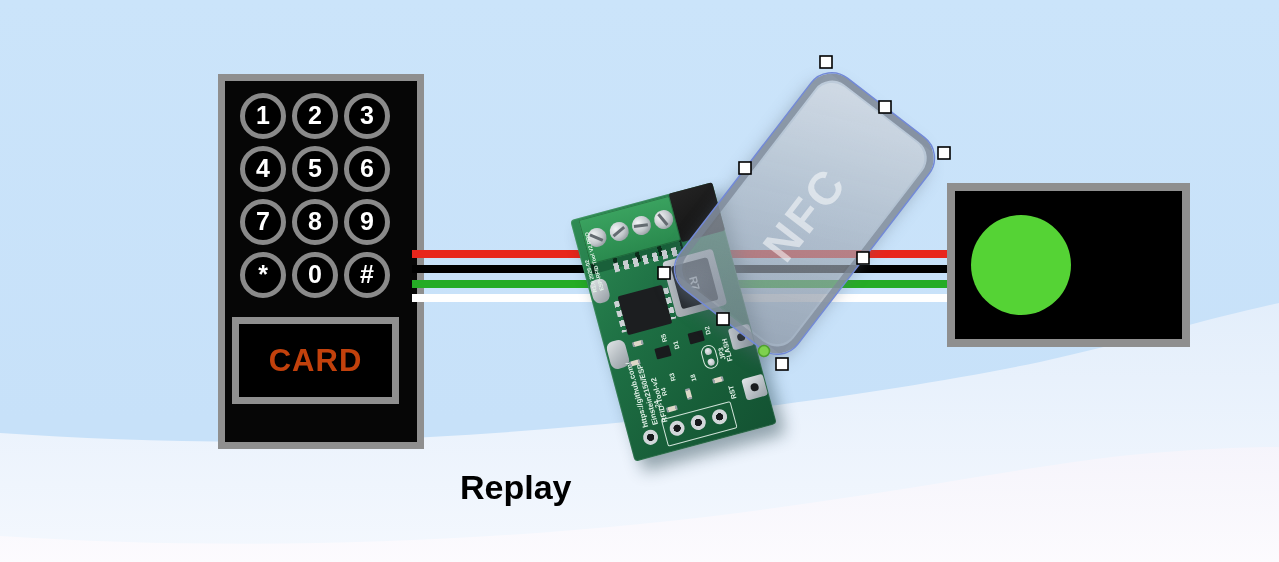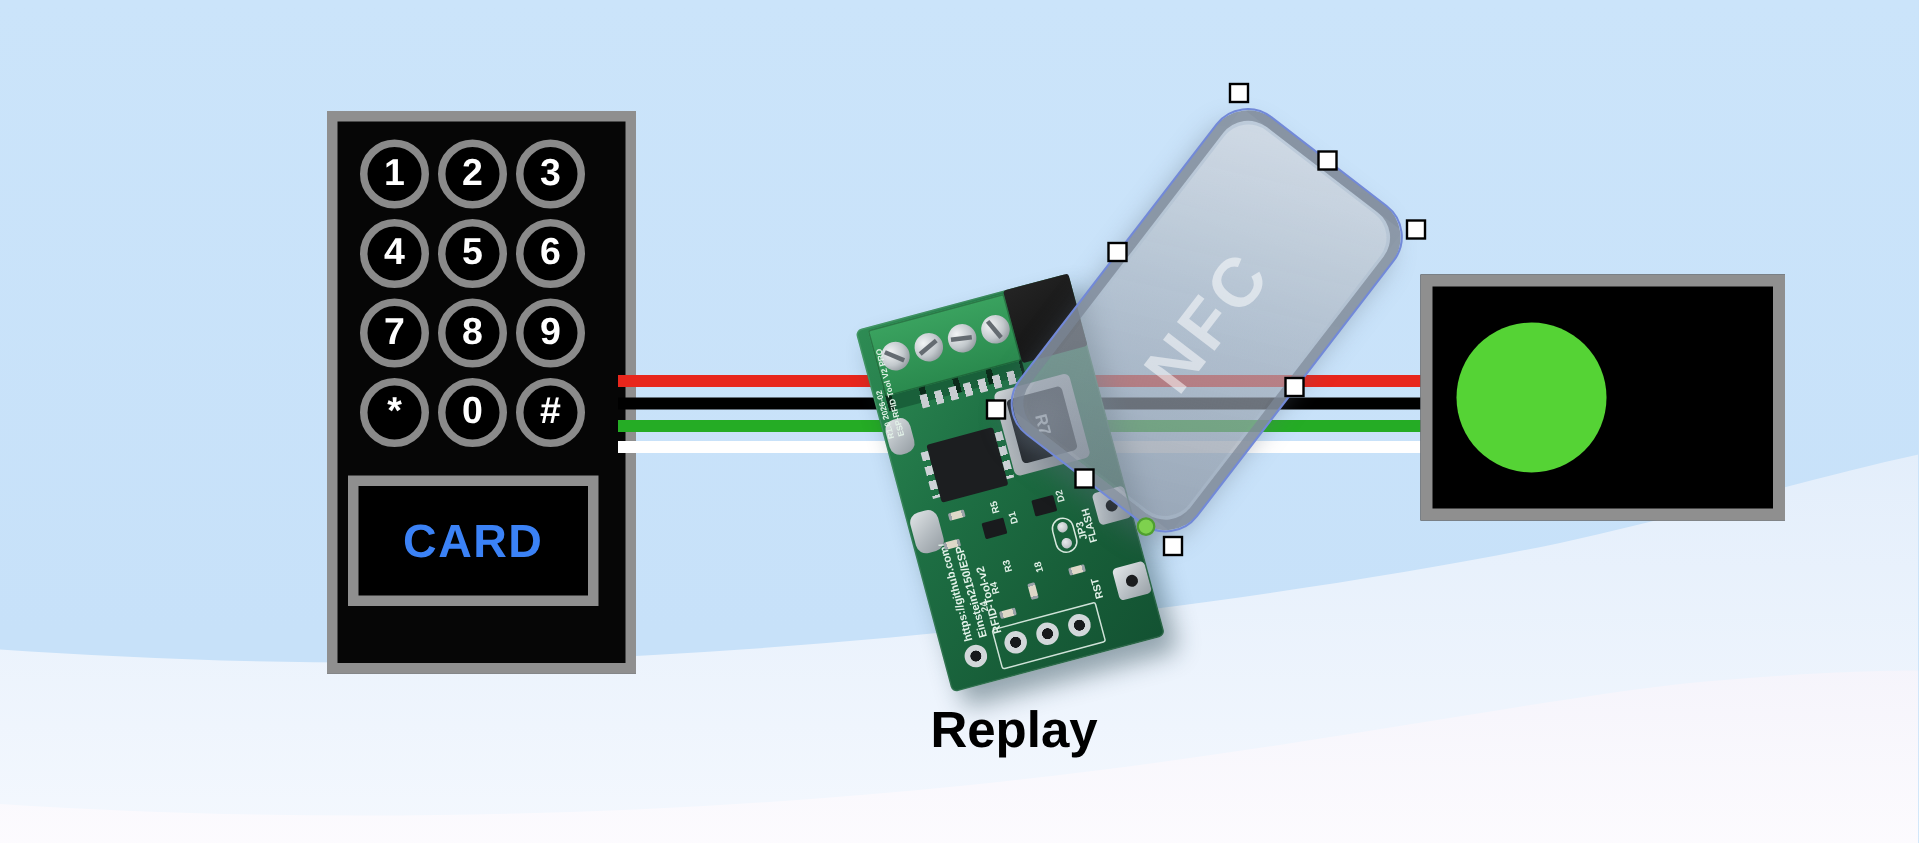--- a/index.html
+++ b/index.html
@@ -11,21 +11,21 @@
   
   .keypad{position:absolute;left:218px;top:74px;width:180px;height:353px;
           background:#060606;border:7px solid #8f8f8f;z-index:2;position:absolute;
           display:grid;grid-template-columns:repeat(3,52px);grid-auto-rows:53px;
           padding:8px 0 0 12px;}
   .key{width:46px;height:46px;box-sizing:border-box;border:5px solid #8a8a8a;border-radius:50%;
        background:#000;color:#fff;display:flex;align-items:center;justify-content:center;
        font-size:25px;font-weight:bold;justify-self:center;align-self:center;}
   .card-slot{position:absolute;left:7px;top:236px;width:167px;height:87px;box-sizing:border-box;
              border:7px solid #8f8f8f;background:#000;display:flex;align-items:center;justify-content:center;}
-  .card-label{color:#3b82f6;font-size:31px;font-weight:bold;letter-spacing:1px;}
+  .card-label{color:#c2410c;font-size:31px;font-weight:bold;letter-spacing:1px;}
 
   
   .wire{position:absolute;left:412px;width:535px;height:8px;z-index:2;}
   .w1{top:250px}.w2{top:265px}.w3{top:280px}.w4{top:294px}
 
   
   .pcb{position:absolute;left:600px;top:197px;width:147px;height:250px;z-index:3;
        transform:rotate(-15deg);border-radius:4px;
        background:linear-gradient(140deg,#2e8c54 0%,#1e7044 40%,#175d38 75%,#135232 100%);
        box-shadow:6px 12px 16px rgba(25,55,65,.42), inset 0 0 0 1px rgba(255,255,255,.10);}
@@ -83,21 +83,21 @@
 
   
   .indicator-box{position:absolute;left:947px;top:183px;width:243px;height:164px;box-sizing:border-box;
        border:8px solid #8f8f8f;background:#000;z-index:2;}
   .indicator-light{position:absolute;left:16px;top:24px;width:100px;height:100px;border-radius:50%;}
 
   
   .selection{position:absolute;left:0;top:0;z-index:6;pointer-events:none;}
 
   
-  .caption{position:absolute;left:476px;top:468px;width:400px;text-align:center;z-index:3;
+  .caption{position:absolute;left:460px;top:468px;width:400px;text-align:left;z-index:3;
        font-size:34px;font-weight:bold;color:#000;}
 </style>
 </head>
 <body>
 
 <div class="stage">
 
   <svg class="bg" width="1279" height="562" viewBox="0 0 1279 562">
     <defs>
       <linearGradient id="gw1" x1="0" y1="300" x2="0" y2="562" gradientUnits="userSpaceOnUse">

